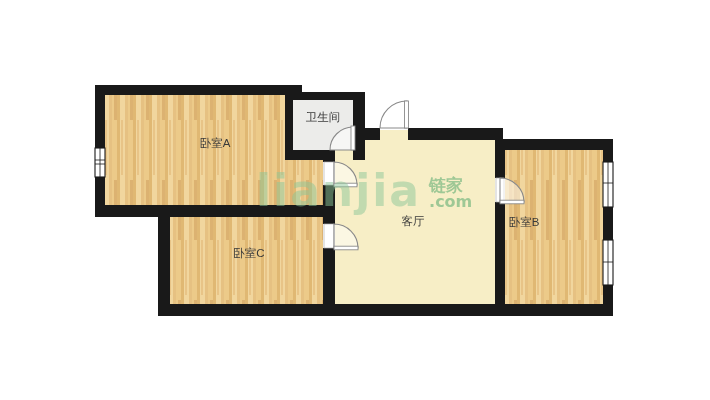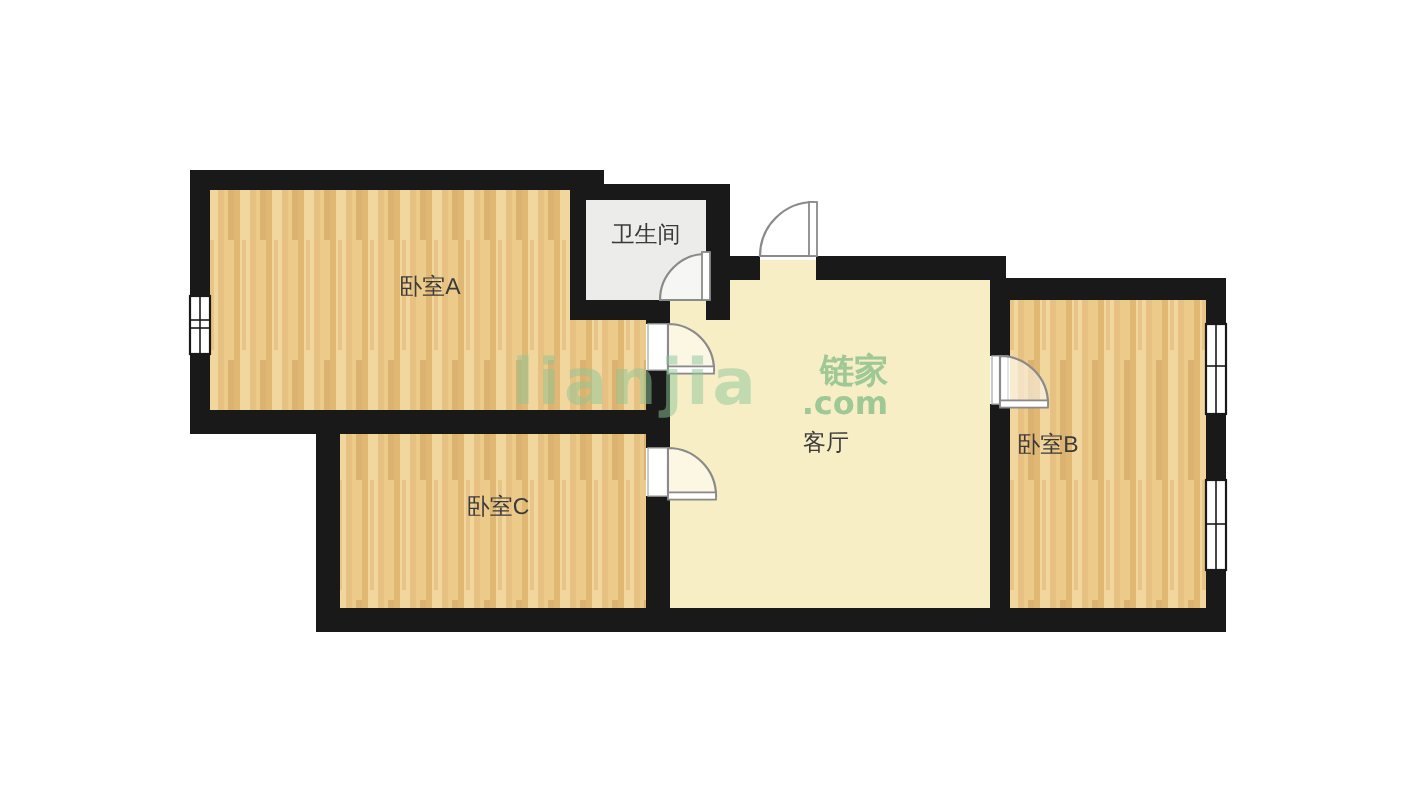--- a/index.html
+++ b/index.html
@@ -27,25 +27,25 @@
     text-anchor:middle;
   }
   .wm{
     position:absolute;left:256px;top:170px;
     display:flex;align-items:flex-start;
     pointer-events:none;
   }
   .wm-brand{
     font-family:"DejaVu Sans",sans-serif;
     font-weight:bold;
-    font-size:32px;line-height:42px;
+    font-size:44px;line-height:42px;
     letter-spacing:2px;
     color:rgba(140,198,152,0.5);
   }
-  .wm-right{display:flex;flex-direction:column;margin-left:21px;margin-top:8px;text-align:right;}
+  .wm-right{display:flex;flex-direction:column;margin-left:8px;margin-top:8px;}
   .wm-cn{
     font-size:17px;font-weight:bold;line-height:16px;
     color:rgba(104,176,120,0.62);
   }
   .wm-com{
     font-family:"DejaVu Sans",sans-serif;
     font-size:16px;font-weight:bold;line-height:15px;
     color:rgba(104,176,120,0.62);
   }
 </style>

